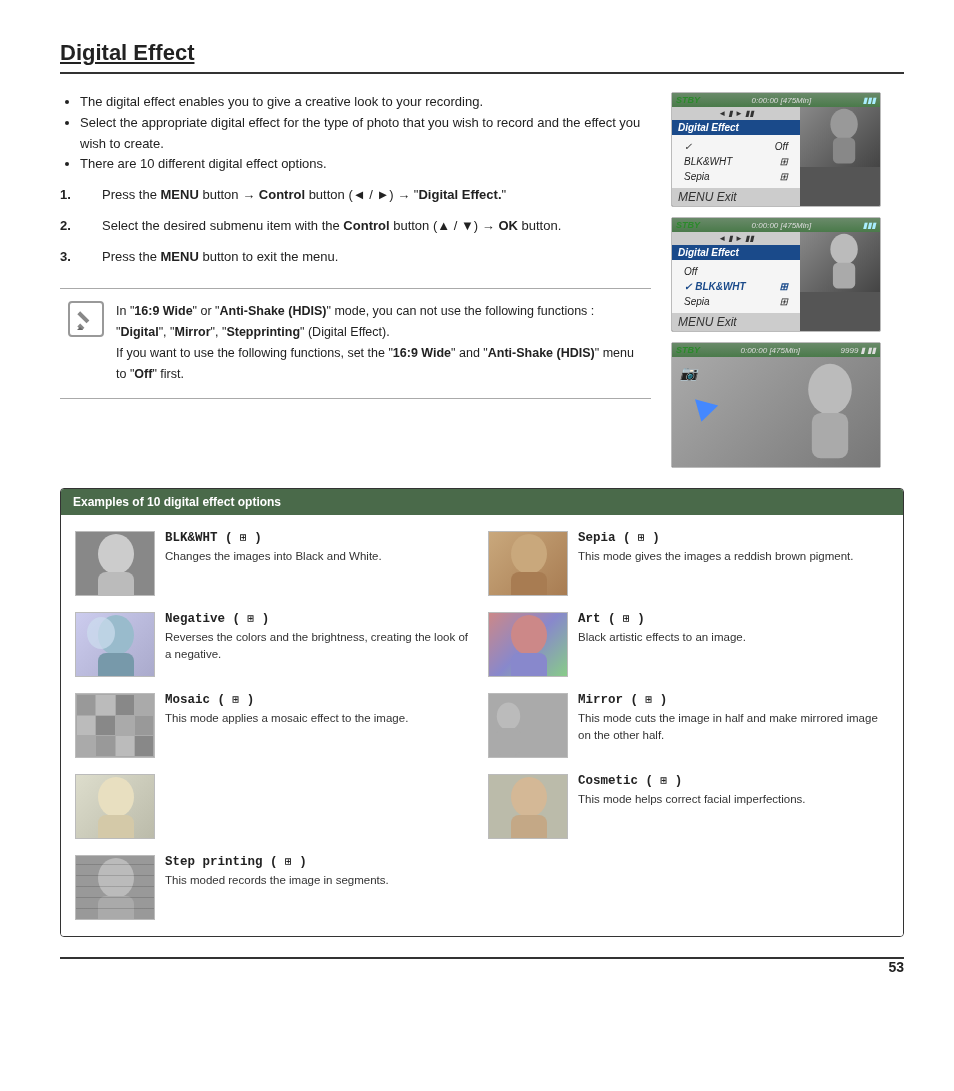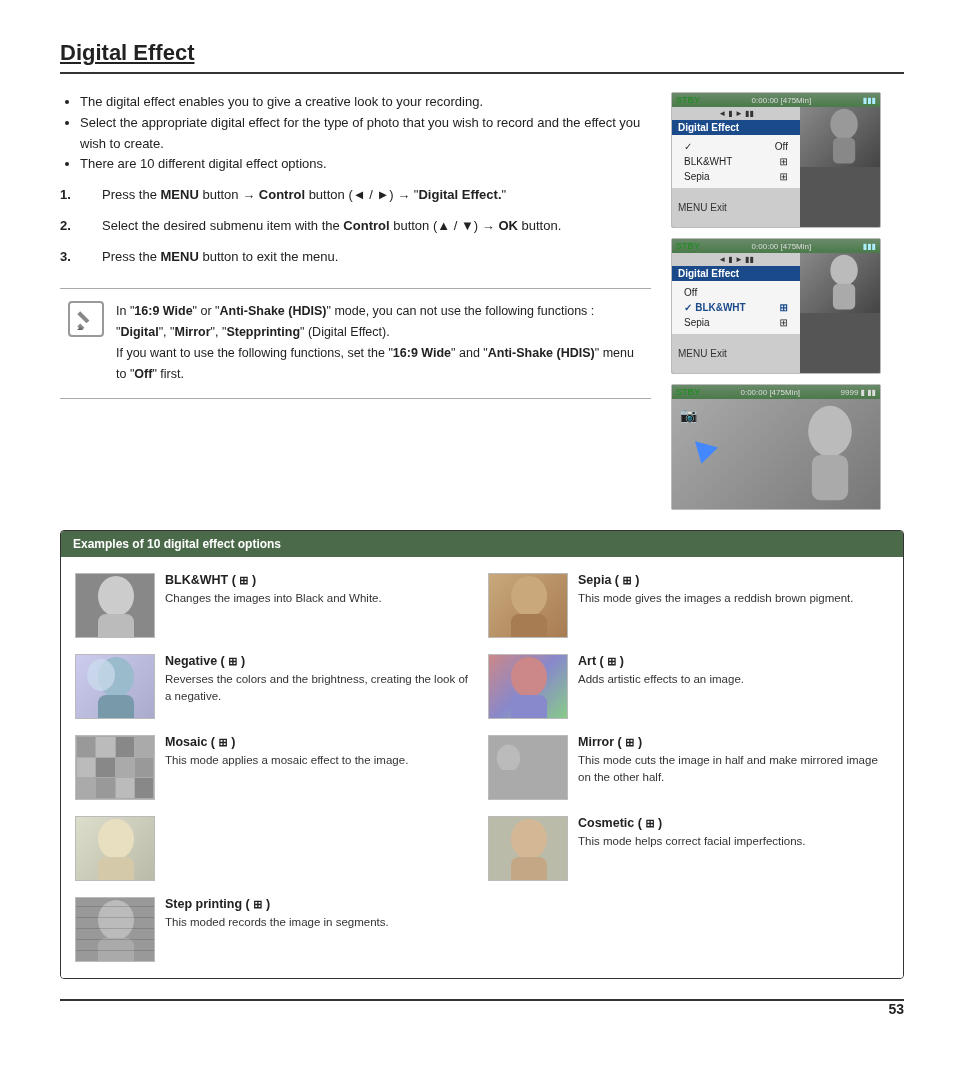--- a/index.html
+++ b/index.html
@@ -32,20 +32,21 @@
     .left-content {
       flex: 1;
     }
 
     .right-screenshots {
       width: 233px;
       display: flex;
       flex-direction: column;
       gap: 10px;
       flex-shrink: 0;
+      font-style: italic;
     }
 
     
     .bullet-list {
       list-style: disc;
       padding-left: 20px;
       margin-bottom: 10px;
       line-height: 1.6;
     }
 
@@ -147,22 +148,22 @@
     .screenshot-panel .menu-item.selected {
       color: #1a4a8a;
       font-weight: bold;
     }
     .screenshot-panel .menu-item.checked::before {
       content: "✓ ";
       color: #333;
     }
     .screenshot-panel .exit-bar {
       background: #ccc;
-      font-size: 10px;
-      padding: 14px 6px;
+      font-size: 12px;
+      padding: 2px 6px;
       color: #333;
     }
     .screenshot-panel .camera-preview {
       background: linear-gradient(135deg, #888, #444);
       height: 60px;
       display: flex;
       align-items: center;
       justify-content: flex-end;
       padding-right: 8px;
     }
@@ -222,20 +223,21 @@
       position: relative;
       background: #888;
     }
     .example-info {
       flex: 1;
     }
     .example-title {
       font-weight: bold;
       font-size: 12.5px;
       margin-bottom: 3px;
+      font-family: Liberation Mono, monospace;
     }
     .example-desc {
       font-size: 11.5px;
       line-height: 1.5;
       color: #333;
     }
     .effect-bw { background: #888; filter: grayscale(100%); }
     .effect-negative { background: linear-gradient(135deg, #cce, #aac); }
     .effect-emboss { background: linear-gradient(135deg, #bbb, #888, #ccc); }
     .effect-mirror { background: #aaa; }
@@ -454,21 +456,21 @@
 
     <div class="example-item">
       <div class="example-thumb effect-art">
         <svg width="80" height="65" viewBox="0 0 80 65">
           <ellipse cx="40" cy="22" rx="18" ry="20" fill="#c88"></ellipse>
           <rect x="22" y="40" width="36" height="30" rx="8" fill="#88c"></rect>
         </svg>
       </div>
       <div class="example-info">
         <div class="example-title">Art ( <span style="font-size:11px;">⊞</span> )</div>
-        <div class="example-desc">Adds artistic effects to an image.</div>
+        <div class="example-desc">Black artistic effects to an image.</div>
       </div>
     </div>
 
 
     <div class="example-item">
       <div class="example-thumb" style="background:#aaa;display:grid;grid-template-columns:repeat(8,1fr);grid-template-rows:repeat(6,1fr);gap:1px;padding:1px;">
         <div style="background:#999;grid-column:1/3;grid-row:1/3;"></div>
         <div style="background:#bbb;grid-column:3/5;grid-row:1/3;"></div>
         <div style="background:#888;grid-column:5/7;grid-row:1/3;"></div>
         <div style="background:#aaa;grid-column:7/9;grid-row:1/3;"></div>

